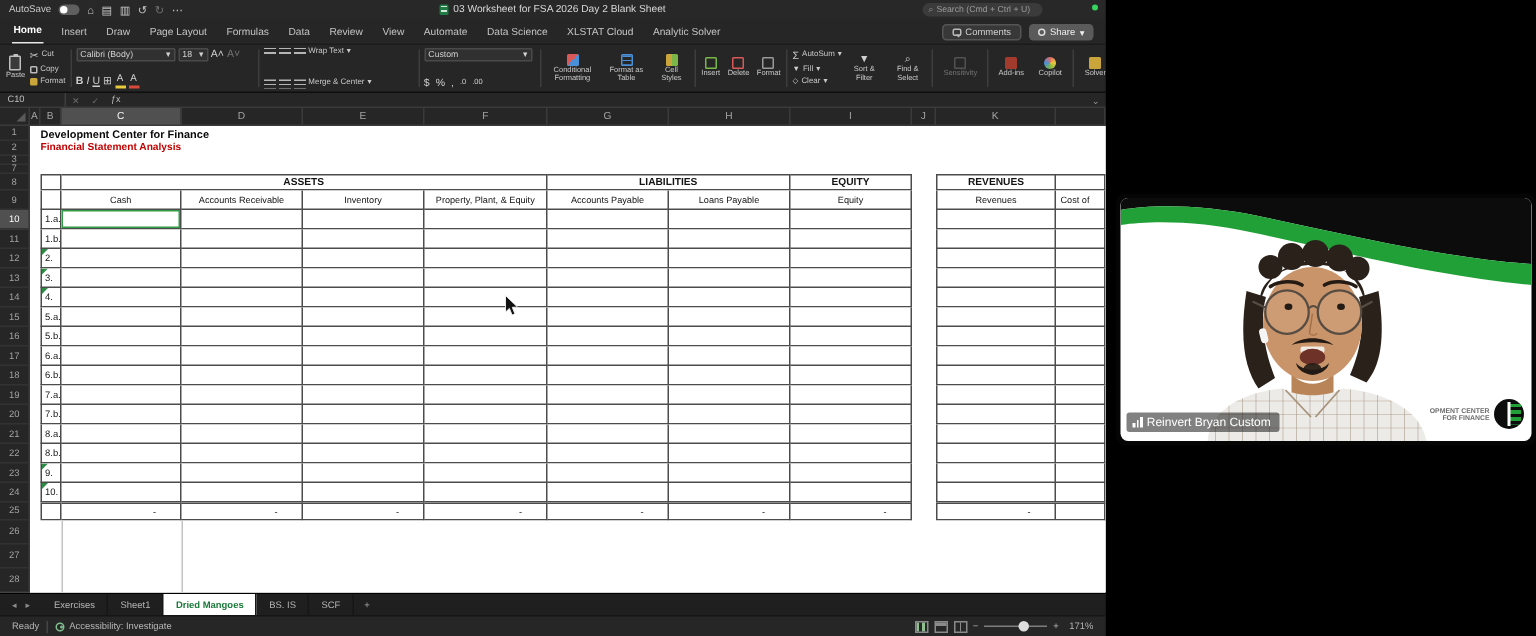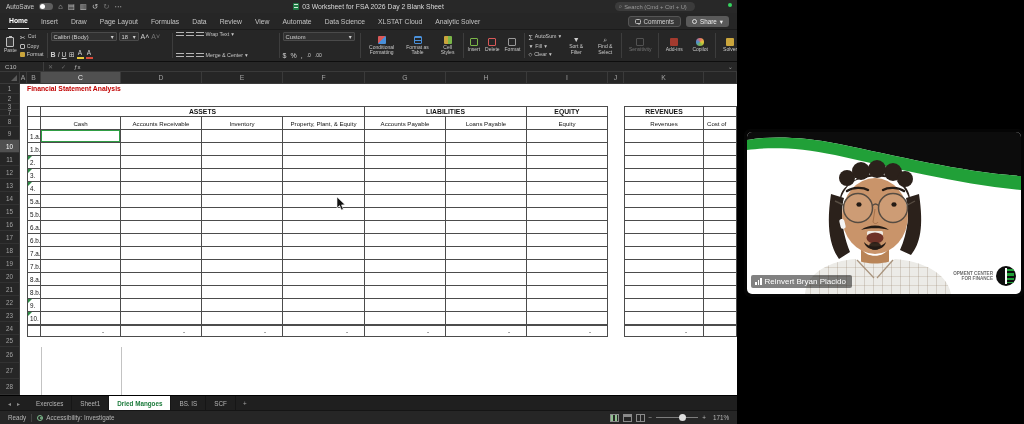--- a/index.html
+++ b/index.html
@@ -393,20 +393,23 @@
           <div class="rh" style="height: 13px;">21</div>
           <div class="rh" style="height: 13px;">22</div>
           <div class="rh" style="height: 13px;">23</div>
           <div class="rh" style="height: 13px;">24</div>
           <div class="rh" style="height: 12px;">25</div>
           <div class="rh" style="height: 16px;">26</div>
           <div class="rh" style="height: 16px;">27</div>
           <div class="rh" style="height: 16px;">28</div>
         </div>
       <div class="gridcontent" id="gridrows">
+          <div class="grow" style="height: 10px;">
+            <div class="titletext">Development Center for Finance</div>
+          </div>
           <div class="grow" style="height: 10px;">
             <div class="titletext red">Financial Statement Analysis</div>
           </div>
           <div class="grow" style="height: 6px;"></div>
           <div class="grow" style="height: 6px;"></div>
           <div class="grow" style="height: 11px;">
             <div class="tcell bl bt" style="width: 14px;"></div>
             <div class="tcell bandcell bt" style="width: 324px;">ASSETS</div>
             <div class="tcell bandcell bt" style="width: 162px;">LIABILITIES</div>
             <div class="tcell bandcell bt" style="width: 81px;">EQUITY</div>
@@ -727,21 +730,21 @@
             <line x1="0" y1="0" x2="0" y2="9" stroke="#8f7d6a" stroke-width="1" opacity="0.55"></line>
           </pattern>
         </defs>
       </svg>
       <div class="nametag">
         <span class="bars">
             <i style="height:3px;"></i>
             <i style="height:5px;"></i>
             <i style="height:7px;"></i>
           </span>
-        <span>Reinvert Bryan Placido</span>
+        <span>Reinvert Bryan Custom</span>
       </div>
       <div class="dcf-logo">
         <div class="dcf-text">
           <div>OPMENT CENTER</div>
           <div>FOR FINANCE</div>
         </div>
         <div class="dcf-circle"></div>
       </div>
     </div>
   </div>

